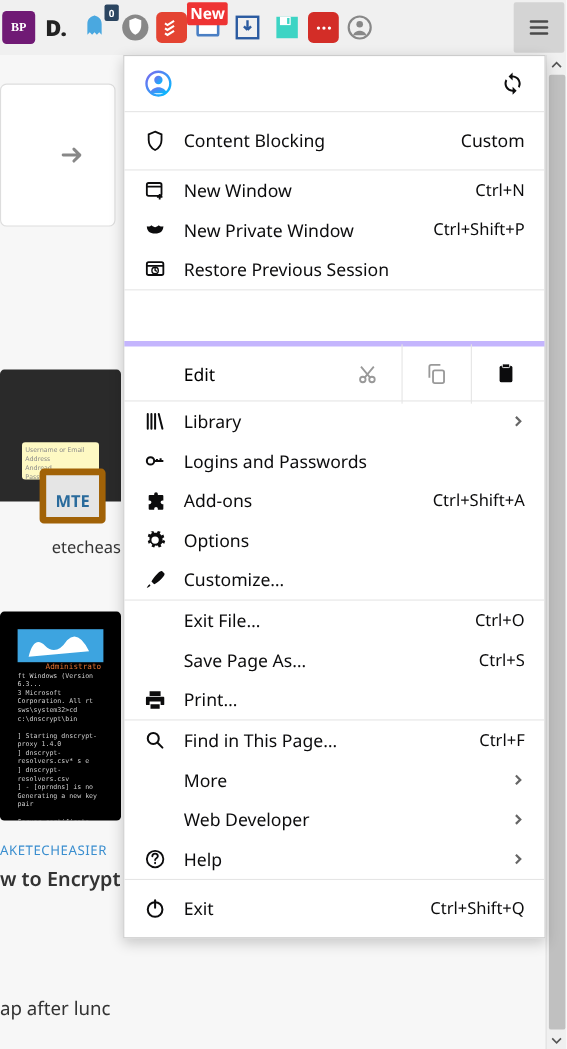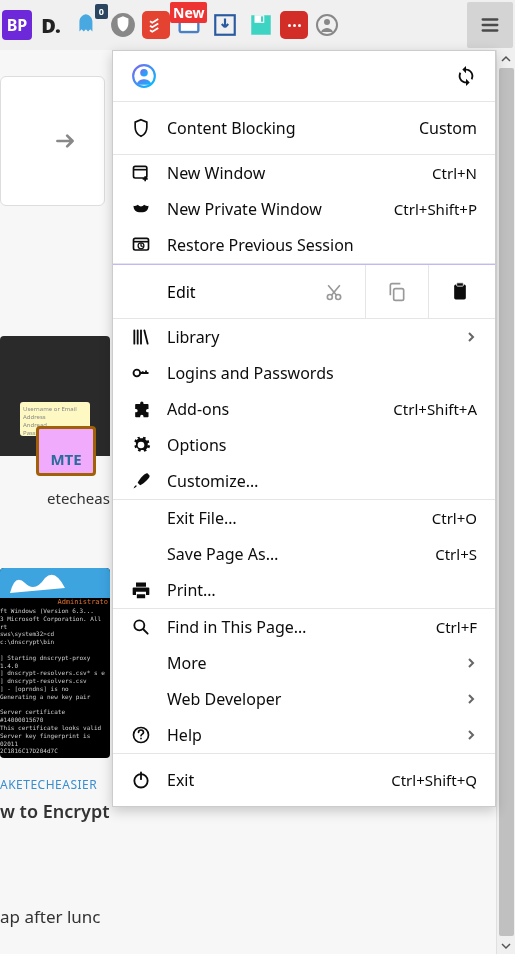--- a/index.html
+++ b/index.html
@@ -74,44 +74,44 @@
       background: #2a2a2a;
       border-radius: 4px 4px 0 0;
       position: relative;
     }
     .mte-box {
       position: absolute;
       bottom: -20px;
       left: 36px;
       width: 60px;
       height: 50px;
-      background: #f0abfc;
-      border: 3px solid #a16207;
+      background: #e5e5e5;
+      border: 6px solid #a16207;
       border-radius: 4px;
       display: flex;
       align-items: flex-end;
       justify-content: center;
       padding-bottom: 4px;
       font-weight: bold;
       color: #2a6b9c;
       font-size: 15px;
     }
     .etecheasier { margin-top: 32px; font-size: 15px; color: #333; padding-left: 47px; }
     .term-card {
-      margin-top: 60px;
+      margin-top: 48px;
       width: 110px;
       height: 190px;
       background: #000;
       border-radius: 4px;
       overflow: hidden;
       font-family: monospace;
       font-size: 6px;
       color: #ccc;
       line-height: 1.3;
-      padding: 0;
+      padding: 16px;
     }
     .term-header { height: 30px; background: #3da4e0; width: 100%; }
     .caption-kicker { margin-top: 18px; font-size: 12px; color: #3a8ecf; letter-spacing: 0.5px; }
     .caption-title { margin-top: 6px; font-size: 18px; font-weight: 600; }
     .bottom-text { position: absolute; bottom: 26px; font-size: 17px; }
 
     
     .scrollbar {
       position: absolute;
       right: 0;
@@ -202,21 +202,21 @@
       background: #e5e5e5;
     }
 
     
     svg { display: block; }
   </style>
 </head>
 <body>
 
 <div class="toolbar">
-  <div class="toolbar-icon" style="background:#6d28d9;color:#fff;border-radius:4px;width:30px;height:30px;font-size:16px;">BP</div>
+  <div class="toolbar-icon" style="background:#701a75;color:#fff;border-radius:4px;width:30px;height:30px;font-size:11px;font-family:Liberation Serif, serif;">BP</div>
   <div class="toolbar-icon" style="color:#222;font-size:20px;font-weight:900;">D.</div>
   <div class="toolbar-icon" style="position:relative;">
     <svg width="26" height="26" viewBox="0 0 24 24">
         <path fill="#4aa8e0" d="M12 2C8 2 5 5 5 9v9l2-2 2 2 2-2 2 2 2-2 2 2V9c0-4-3-7-7-7z"></path>
       </svg>
     <div style="position:absolute;top:-4px;right:-4px;background:#2b4560;color:#fff;font-size:9px;padding:1px 4px;border-radius:2px;">0</div>
   </div>
   <div class="toolbar-icon">
     <svg width="26" height="26" viewBox="0 0 24 24">
         <circle cx="12" cy="12" r="11" fill="#888"></circle>
@@ -384,21 +384,21 @@
             <path d="M3 8h18" stroke="#0c0c0d" stroke-width="2"></path>
             <path d="M12 10v3l2 1" stroke="#0c0c0d" stroke-width="1.5" fill="none"></path>
             <circle cx="12" cy="13" r="3.5" stroke="#0c0c0d" stroke-width="1.5" fill="none"></circle>
           </svg>
       </span>
       <span class="menu-label">Restore Previous Session</span>
     </div>
   </div>
 
   <div class="menu-section">
-    <div class="edit-row" style="border-top:1px solid #c4b5fd;">
+    <div class="edit-row" style="border-top:5px solid #c4b5fd;margin-top:46px;">
       <span class="edit-label">Edit</span>
       <div class="edit-controls">
         <div class="ctrl-btn">
           <svg width="20" height="20" viewBox="0 0 24 24" stroke="#999" fill="none" stroke-width="2">
               <circle cx="7" cy="18" r="3"></circle>
               <circle cx="17" cy="18" r="3"></circle>
               <path d="M9 16L19 4M15 16L5 4"></path>
             </svg>
         </div>
         <div class="edit-vdivider"></div>

